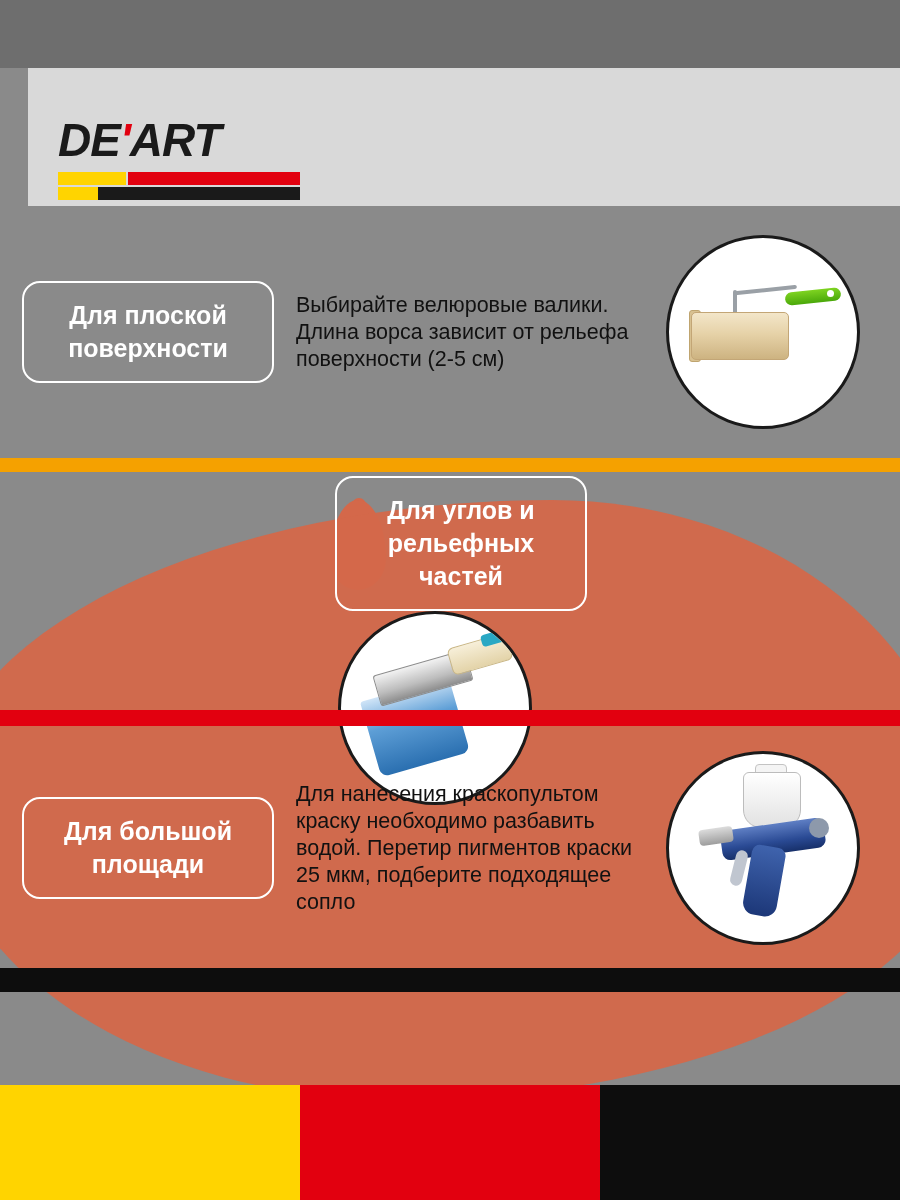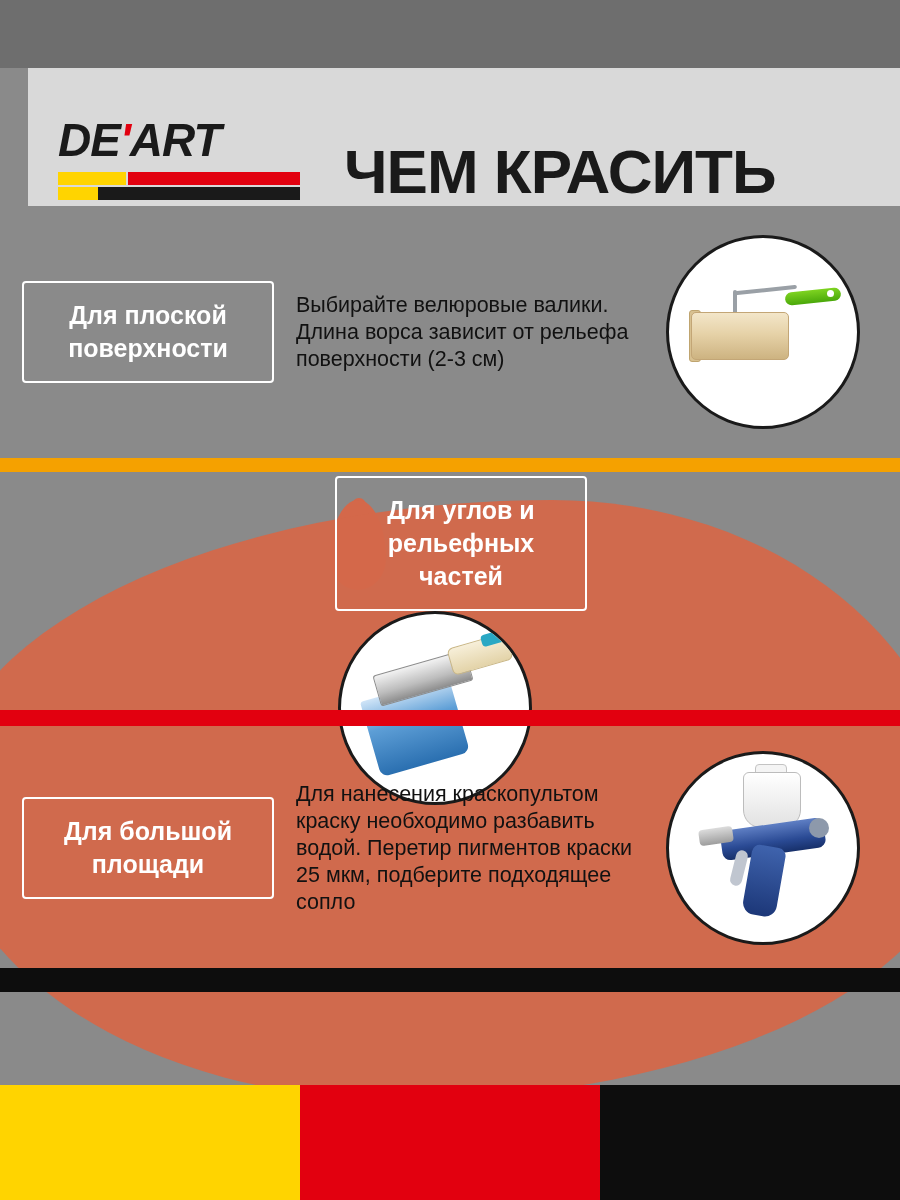--- a/index.html
+++ b/index.html
@@ -130,21 +130,21 @@
   }
   .row-1 { top: 206px; height: 252px; }
   .row-2 { top: 476px; height: 234px; flex-direction: column; }
   .row-3 { top: 728px; height: 240px; }
 
   .pill {
     flex: 0 0 auto;
     width: 252px;
     margin-left: 22px;
     border: 2px solid #ffffff;
-    border-radius: 4px;
+    border-radius: 18px;
     color: #ffffff;
     font-size: 25px;
     font-weight: bold;
     text-align: center;
     line-height: 33px;
     padding: 16px 6px;
     box-sizing: border-box;
     background: transparent;
   }
 
@@ -345,30 +345,29 @@
   <div class="header">
     <div class="logo">
       <div class="logo-text"><span>DE</span><span class="apos">'</span><span>ART</span></div>
       <div class="logo-bars">
         <div class="bar bar-yellow"></div>
         <div class="bar bar-red"></div>
         <div class="bar bar-black"></div>
         <div class="bar bar-yellow2"></div>
       </div>
     </div>
-    <div class="header-title">ЧЕМ КРАСИТЬ</div>
   </div>
 
   <div class="paint-drop-stem"></div>
   <div class="paint-drop"></div>
   <div class="paint-blob"></div>
 
   <div class="row row-1">
     <div class="pill">Для плоской поверхности</div>
-    <div class="desc">Выбирайте велюровые валики. Длина ворса зависит от рельефа поверхности (2-3 см)</div>
+    <div class="desc">Выбирайте велюровые валики. Длина ворса зависит от рельефа поверхности (2-5 см)</div>
     <div class="photo-circle">
       <div class="roller-rod"></div>
       <div class="roller-rod2"></div>
       <div class="roller-handle"></div>
       <div class="roller-handle-dot"></div>
       <div class="roller-cap"></div>
       <div class="roller-body"></div>
     </div>
   </div>
 

